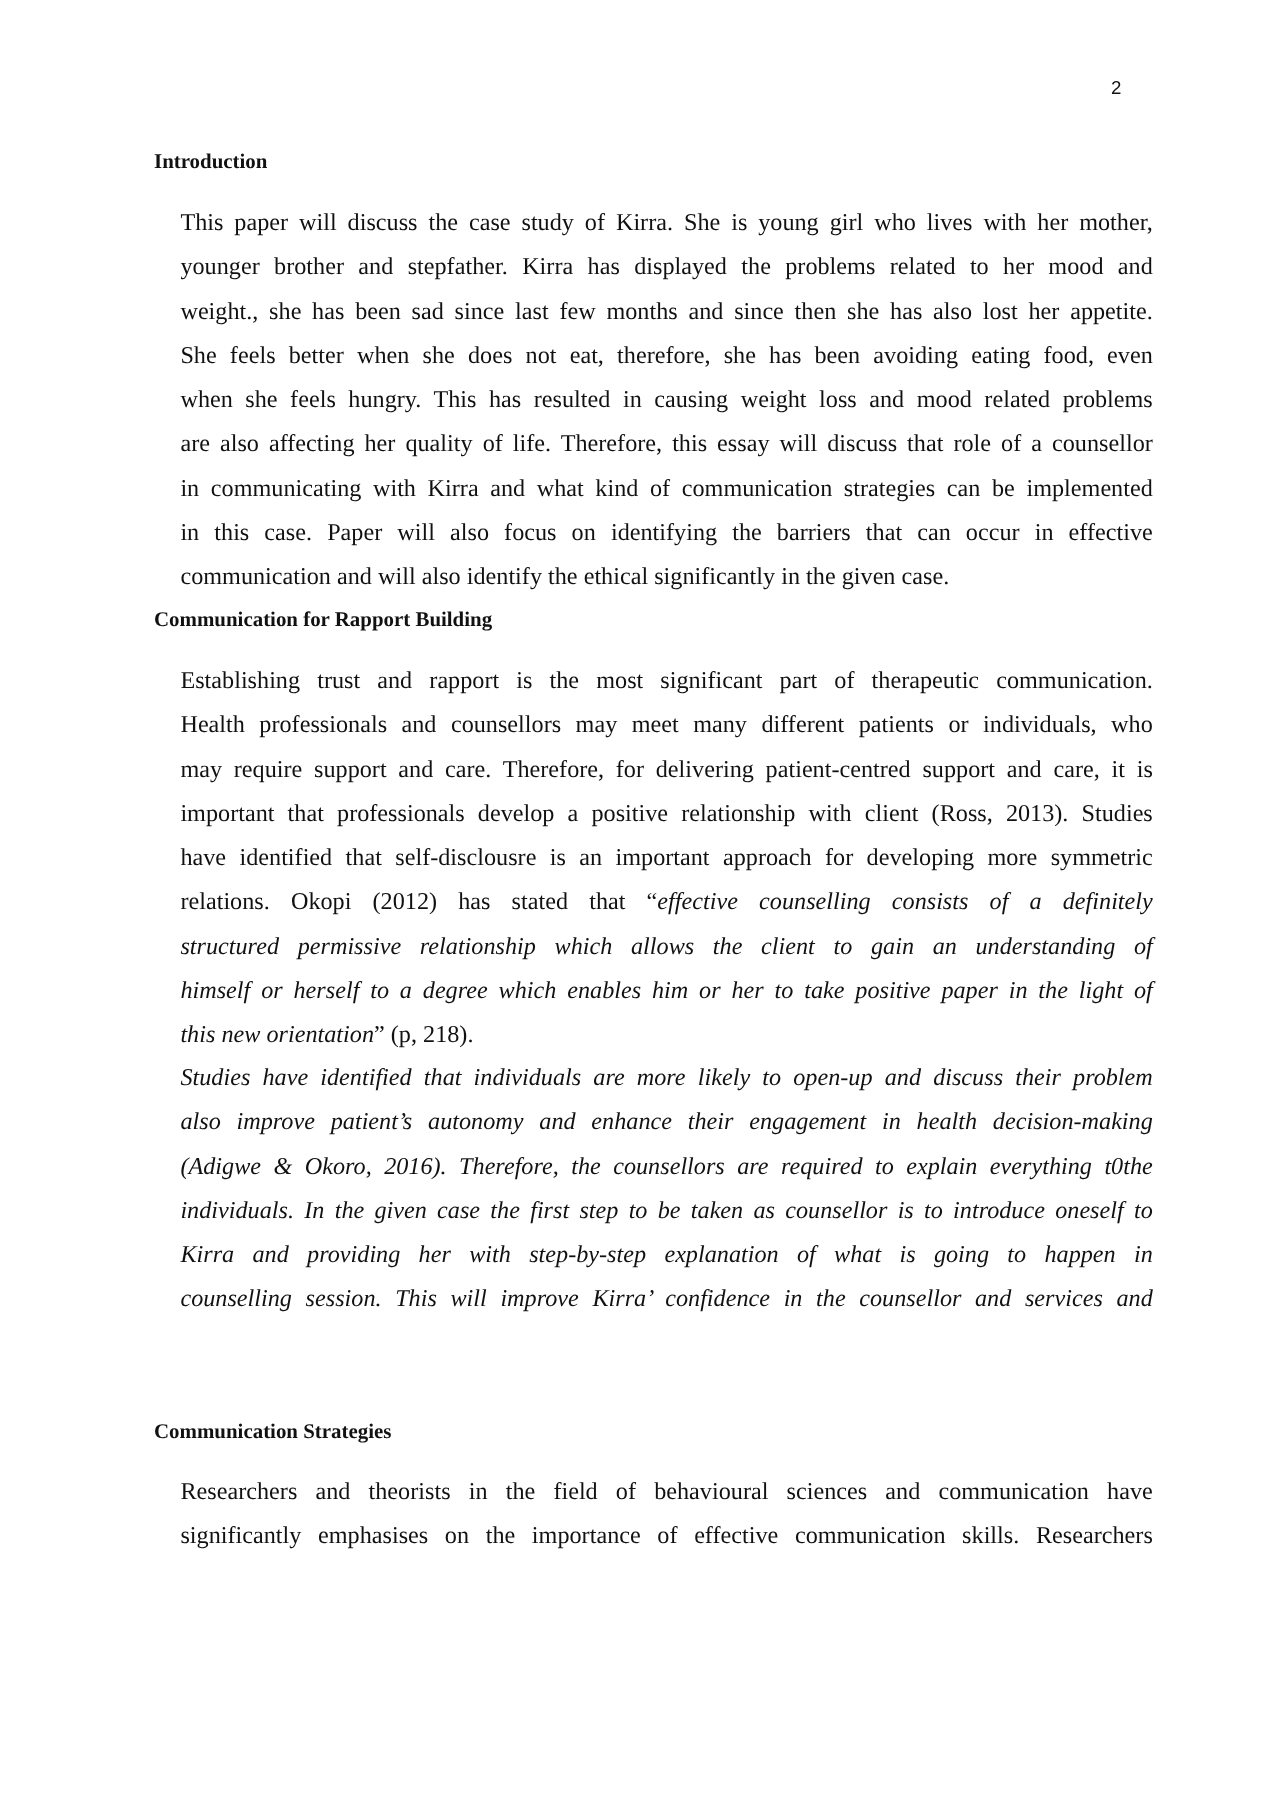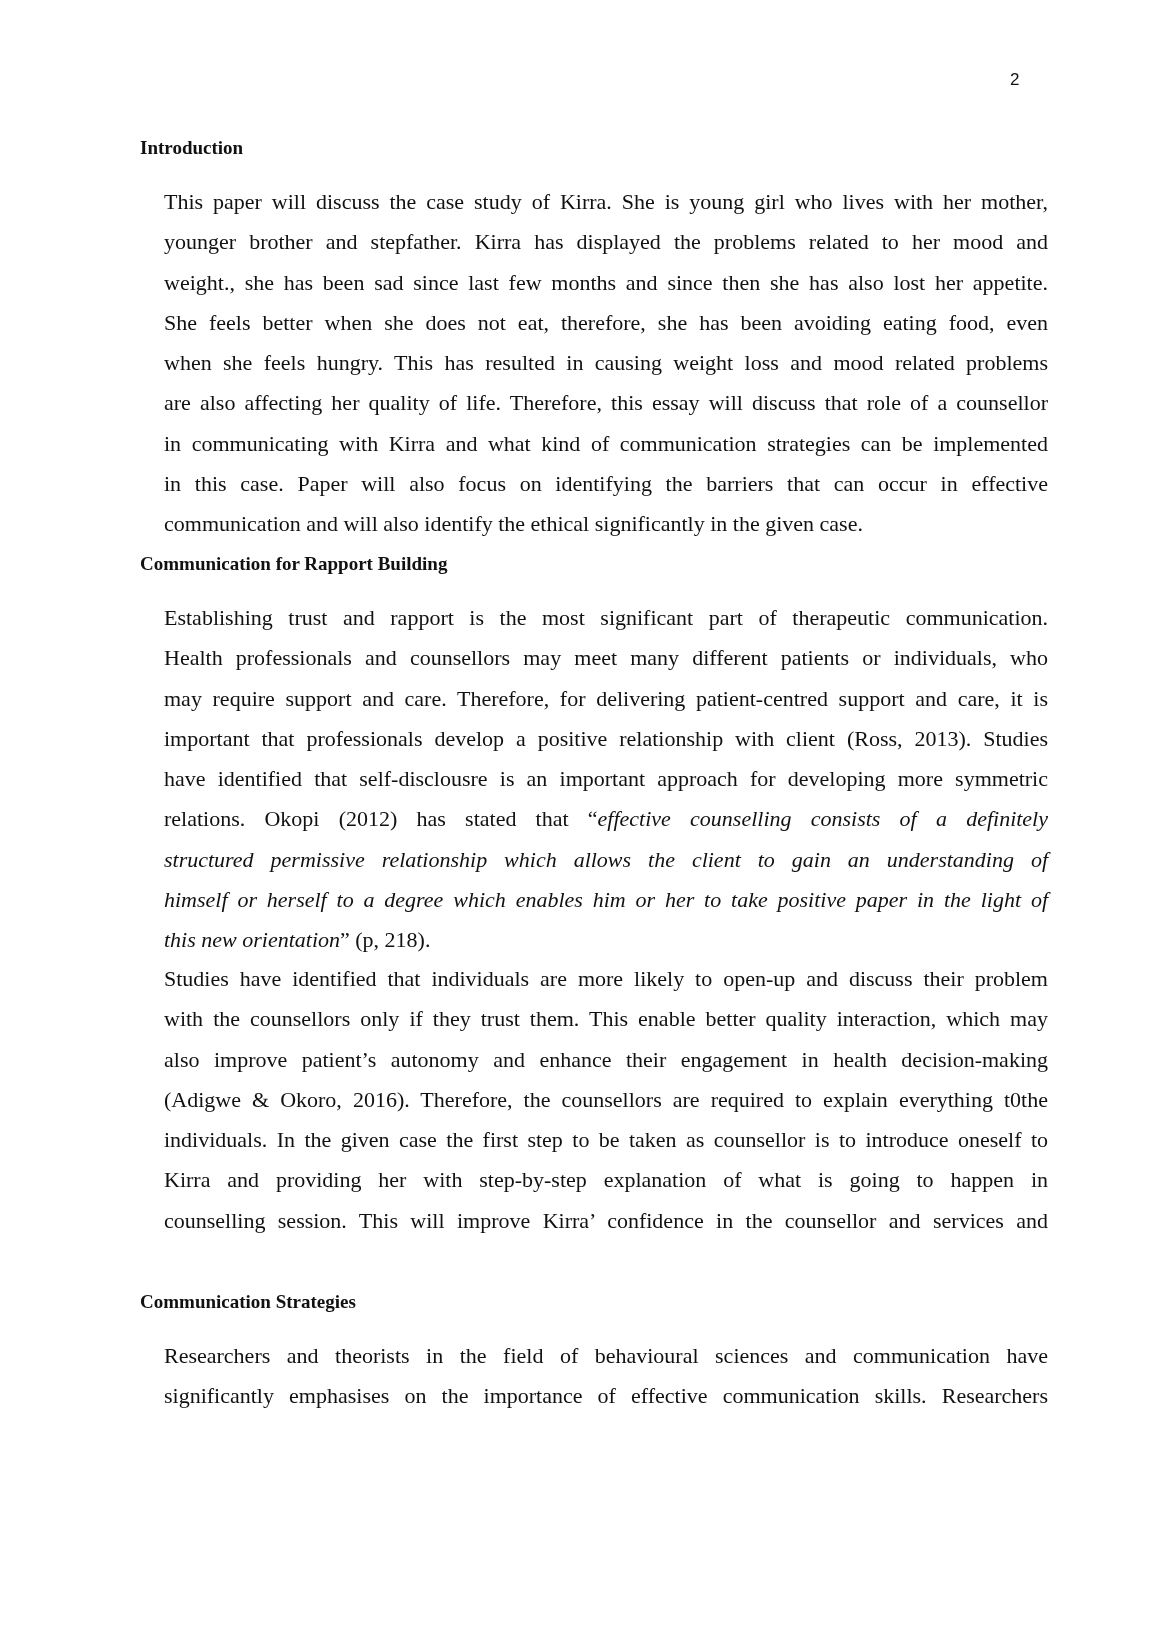--- a/index.html
+++ b/index.html
@@ -131,26 +131,23 @@
         <span class="line-inner"><em>structured permissive relationship which allows the client to gain an understanding of</em></span>
       </span>
     <span class="line">
         <span class="line-inner"><em>himself or herself to a degree which enables him or her to take positive paper in the light of</em></span>
       </span>
     <span class="line last">
         <span class="line-inner"><em>this new orientation</em><span>” (p, 218).</span></span>
       </span>
   </div>
 
-  <div class="para" style="top:965px;">
+  <div class="para" style="top:965px;font-style:italic;">
     <span class="line">
         <span class="line-inner">Studies have identified that individuals are more likely to open-up and discuss their problem</span>
-      </span>
-    <span class="line">
-        <span class="line-inner">with the counsellors only if they trust them. This enable better quality interaction, which may</span>
       </span>
     <span class="line">
         <span class="line-inner">also improve patient’s autonomy and enhance their engagement in health decision-making</span>
       </span>
     <span class="line">
         <span class="line-inner">(Adigwe &amp; Okoro, 2016). Therefore, the counsellors are required to explain everything t0the</span>
       </span>
     <span class="line">
         <span class="line-inner">individuals. In the given case the first step to be taken as counsellor is to introduce oneself to</span>
       </span>

